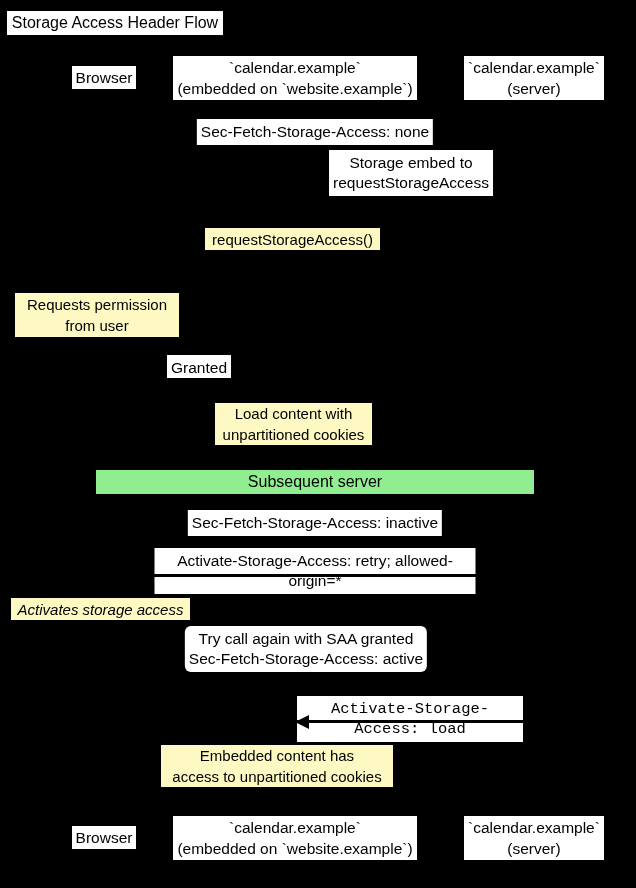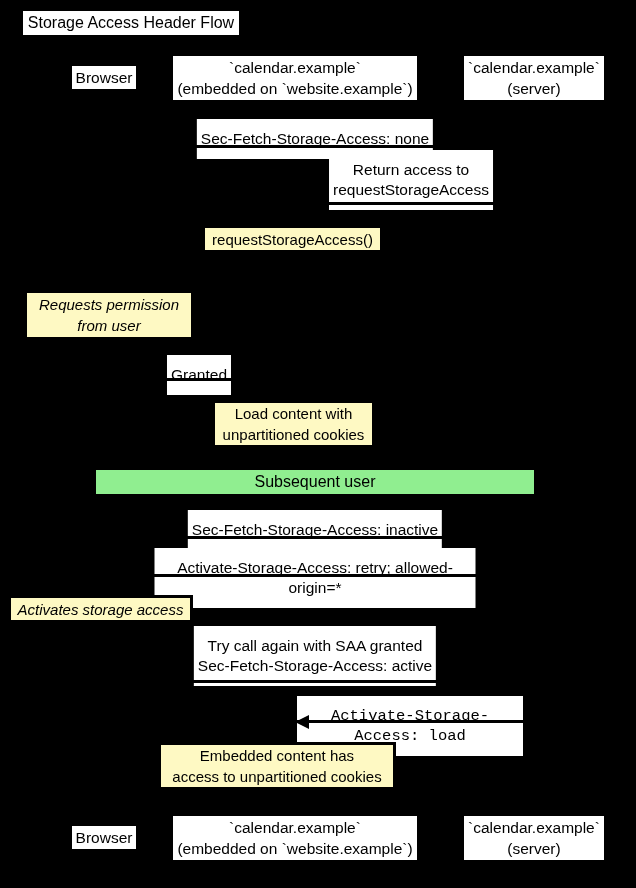--- a/index.html
+++ b/index.html
@@ -2,33 +2,33 @@
 <html><head>
 <meta charset="utf-8">
 <style>
   html,body{margin:0;padding:0;}
   body{font-family:"Liberation Sans", sans-serif;}
   .canvas{position:relative;width:636px;height:888px;background:#000;overflow:hidden;}
   .vline{position:absolute;width:3px;background:#000;}
   .hline{position:absolute;height:3px;background:#000;}
   .actor{position:absolute;border:3px solid #000;box-sizing:border-box;display:flex;align-items:center;justify-content:center;}
   .actor-label{background:#fff;color:#000;font-size:15.5px;line-height:21px;text-align:center;white-space:pre-line;padding:1px 4px;}
-  .msg-label{position:absolute;transform:translateX(-50%);background:#fff;color:#000;font-size:15.5px;line-height:20px;text-align:center;white-space:pre-line;padding:10px 4px;}
+  .msg-label{position:absolute;transform:translateX(-50%);background:#fff;color:#000;font-size:15.5px;line-height:20px;text-align:center;white-space:pre-line;padding:3px 4px;}
   .note{position:absolute;border:3px solid #000;box-sizing:border-box;background:#fef9c3;color:#000;font-size:15px;line-height:21px;text-align:center;white-space:pre-line;display:flex;align-items:center;justify-content:center;}
   .head-r{position:absolute;width:0;height:0;border-top:7px solid transparent;border-bottom:7px solid transparent;border-left:14px solid #000;}
   .head-l{position:absolute;width:0;height:0;border-top:7px solid transparent;border-bottom:7px solid transparent;border-right:14px solid #000;}
   .titlebox{position:absolute;border:3px solid #000;box-sizing:border-box;background:#fff;color:#000;font-size:16px;display:flex;align-items:center;justify-content:center;}
   .divider{position:absolute;border:3px solid #000;box-sizing:border-box;color:#000;font-size:16px;display:flex;align-items:center;justify-content:center;}
 </style>
 </head>
 <body>
 
 <div class="canvas">
 
-  <div class="titlebox" style="left:20px;top:8px;width:222px;height:30px;">
+  <div class="titlebox" style="left:4px;top:8px;width:222px;height:30px;">
     <span>Storage Access Header Flow</span>
   </div>
 
   <div class="vline" style="left:103px;top:107px;height:701px;"></div>
   <div class="vline" style="left:294px;top:107px;height:701px;"></div>
   <div class="vline" style="left:525px;top:107px;height:701px;"></div>
 
   <div class="actor" style="left:65px;top:48px;width:78px;height:59px;">
     <span class="actor-label">Browser</span>
   </div>
@@ -38,63 +38,63 @@
   </div>
   <div class="actor" style="left:445px;top:48px;width:178px;height:59px;">
     <span class="actor-label">`calendar.example`
 (server)</span>
   </div>
 
   <div class="msg-label" style="left:315px;top:119px;">Sec-Fetch-Storage-Access: none</div>
   <div class="hline" style="left:104px;top:145px;width:423px;"></div>
   <div class="head-r" style="left:513px;top:140px;"></div>
 
-  <div class="msg-label" style="left:411px;top:150px;">Return access to
+  <div class="msg-label" style="left:411px;top:150px;">Storage embed to
 requestStorageAccess</div>
   <div class="hline" style="left:295px;top:202px;width:232px;"></div>
   <div class="head-l" style="left:295px;top:197px;"></div>
 
   <div class="note" style="left:202px;top:225px;width:181px;height:28px;">
     <span>requestStorageAccess()</span>
   </div>
 
   <div class="hline" style="left:104px;top:270px;width:191px;"></div>
   <div class="head-l" style="left:104px;top:265px;"></div>
 
-  <div class="note" style="left:24px;top:290px;width:170px;height:50px;font-style:italic;">
+  <div class="note" style="left:12px;top:290px;width:170px;height:50px;">
     <span>Requests permission
 from user</span>
   </div>
 
   <div class="msg-label" style="left:199px;top:355px;text-align:right;">Granted</div>
   <div class="hline" style="left:104px;top:378px;width:191px;"></div>
   <div class="head-r" style="left:281px;top:373px;"></div>
 
   <div class="note" style="left:212px;top:400px;width:163px;height:48px;">
     <span>Load content with
 unpartitioned cookies</span>
   </div>
 
   <div class="divider" style="left:93px;top:467px;width:444px;height:30px;background:#90ee90;">
-    <span>Subsequent user</span>
+    <span>Subsequent server</span>
   </div>
 
   <div class="msg-label" style="left:315px;top:510px;text-align:center;">Sec-Fetch-Storage-Access: inactive</div>
   <div class="hline" style="left:104px;top:536px;width:423px;"></div>
   <div class="head-r" style="left:513px;top:531px;"></div>
 
   <div class="msg-label" style="left:315px;top:548px;">Activate-Storage-Access: retry; allowed-origin=*</div>
   <div class="hline" style="left:104px;top:574px;width:423px;"></div>
   <div class="head-l" style="left:104px;top:569px;"></div>
 
   <div class="note" style="left:8px;top:595px;width:185px;height:28px;font-style:italic;">
     <span>Activates storage access</span>
   </div>
 
-  <div class="msg-label" style="left:315px;top:626px;">Try call again with SAA granted
+  <div class="msg-label" style="left:306px;top:626px;border-radius:6px;">Try call again with SAA granted
 Sec-Fetch-Storage-Access: active</div>
   <div class="hline" style="left:104px;top:680px;width:423px;"></div>
   <div class="head-r" style="left:513px;top:675px;"></div>
 
   <div class="msg-label" style="left:410px;top:696px;font-family:Liberation Mono, monospace;">Activate-Storage-Access: load</div>
   <div class="hline" style="left:295px;top:720px;width:232px;"></div>
   <div class="head-l" style="left:295px;top:715px;"></div>
 
   <div class="note" style="left:158px;top:742px;width:238px;height:48px;">
     <span>Embedded content has

